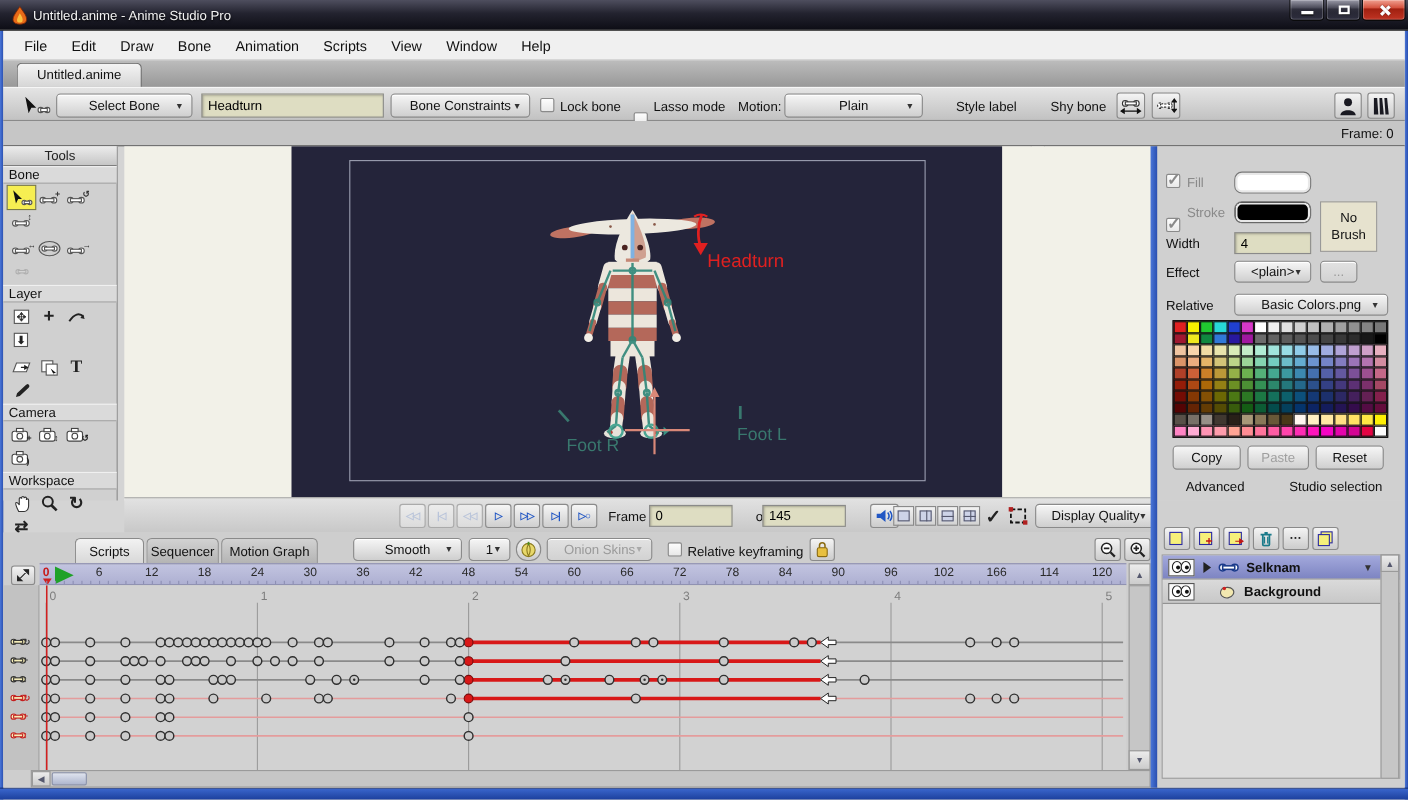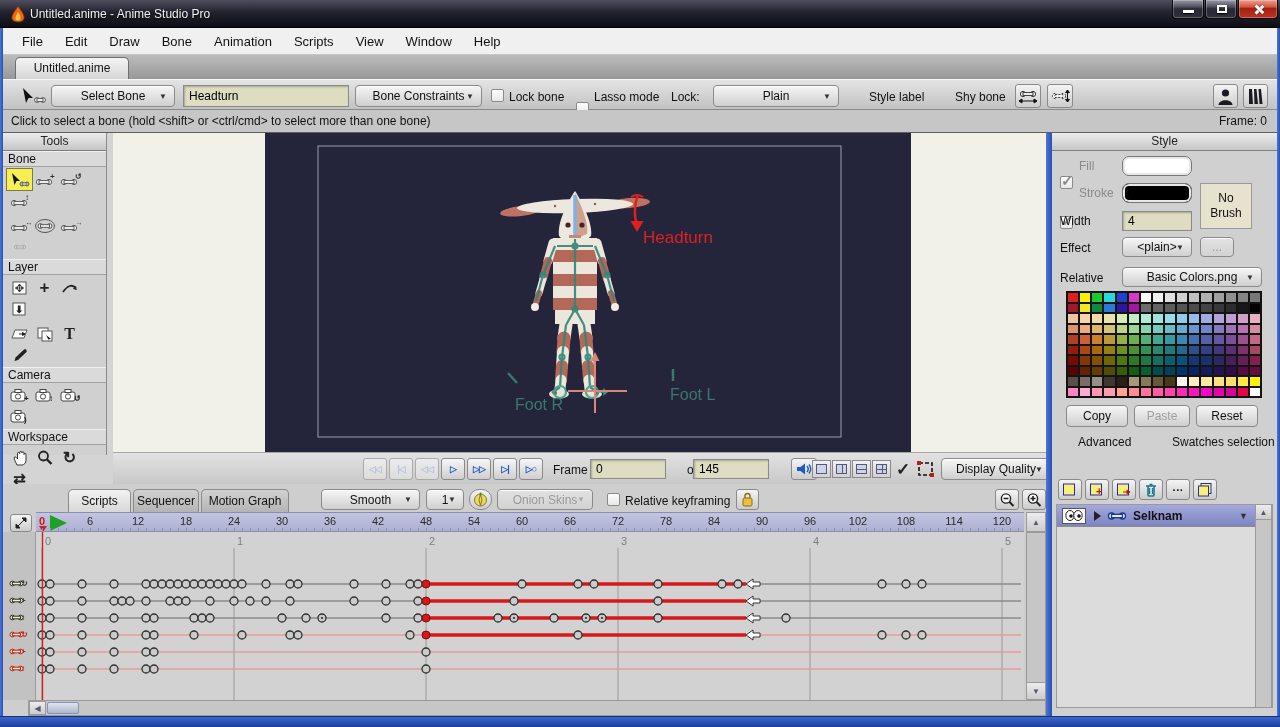--- a/index.html
+++ b/index.html
@@ -179,21 +179,21 @@
   </div>
   <input class="abs field" style="left: 180px; top: 5px; width: 166px; height: 22px;" value="Headturn">
   <div class="abs dd" style="left:352px;top:5px;width:127px;height:22px">
     <span>Bone Constraints</span>
       <span class="arrow">▼</span>
   </div>
   <div class="abs cb" style="left:488px;top:9px"></div>
   <div class="abs cb-label" style="left:506px;top:10px">Lock bone</div>
   <div class="abs cb" style="left:573px;top:9px"></div>
   <div class="abs cb-label" style="left:591px;top:10px">Lasso mode</div>
-  <div class="abs cb-label" style="left:668px;top:10px">Lock:</div>
+  <div class="abs cb-label" style="left:668px;top:10px">Motion:</div>
   <div class="abs dd" style="left:710px;top:5px;width:126px;height:22px">
     <span>Plain</span>
       <span class="arrow">▼</span>
   </div>
   <div class="abs cb checked" style="left:848px;top:9px"></div>
   <div class="abs cb-label" style="left:866px;top:10px">Style label</div>
   <div class="abs cb" style="left:934px;top:9px"></div>
   <div class="abs cb-label" style="left:952px;top:10px">Shy bone</div>
   <div class="abs toolbtn" style="left:1012px;top:4px;width:26px;height:24px">
     <svg width="20" height="16">
@@ -222,21 +222,20 @@
       </svg>
   </div>
   <div class="abs toolbtn" style="left:1240px;top:4px;width:25px;height:24px">
     <svg width="17" height="17">
         <path d="M2,1 L5,1 L6,16 L2,16 Z M7,1 L9.5,1 L11,16 L7.5,16 Z M11.5,1 L14,1 L15.5,16 L12.5,16 Z" fill="#1a1a22"></path>
       </svg>
   </div>
 </div>
 
 <div class="abs" id="statusbar">
-  <span id="status-hint">Click to select a bone (hold &lt;shift&gt; or &lt;ctrl/cmd&gt; to select more than one bone)</span>
   <span id="status-frame">Frame: 0</span>
 </div>
 
 <div class="abs" id="tools-panel">
   <div class="panel-title">Tools</div>
   <div id="tools-body">
       <div class="tool-sec-label">Bone</div>
       <div class="tool-grid">
         <div class="tool sel">
           <svg width="20" height="16">
@@ -768,21 +767,21 @@
       <span class="ruler-num" style="left: 390px;">48</span>
       <span class="ruler-num" style="left: 438px;">54</span>
       <span class="ruler-num" style="left: 486px;">60</span>
       <span class="ruler-num" style="left: 534px;">66</span>
       <span class="ruler-num" style="left: 582px;">72</span>
       <span class="ruler-num" style="left: 630px;">78</span>
       <span class="ruler-num" style="left: 678px;">84</span>
       <span class="ruler-num" style="left: 726px;">90</span>
       <span class="ruler-num" style="left: 774px;">96</span>
       <span class="ruler-num" style="left: 822px; text-align: center;">102</span>
-      <span class="ruler-num" style="left: 870px;">108</span>
+      <span class="ruler-num" style="left: 870px;">166</span>
       <span class="ruler-num" style="left: 918px;">114</span>
       <span class="ruler-num" style="left: 966px;">120</span>
     </div>
   <div class="abs sb-btn" style="left:1023px;top:28px;width:20px;height:20px">▲</div>
   <div class="abs" id="track-icons">
       <div class="trk-ico" style="top: 44px;">
         <svg width="13" height="15" style="transform:rotate(90deg)">
           <g stroke="#333" fill="#f6eeb8">
             <circle cx="6.5" cy="3.4" r="2.4"></circle>
             <circle cx="6.5" cy="11.6" r="2.4"></circle>
@@ -985,21 +984,20 @@
   <div class="abs sb" style="left:1023px;top:48px;width:20px;height:168px">
     <div class="abs sb-btn" style="left:-1px;top:149px;width:20px;height:18px">▼</div>
   </div>
   <div class="abs sb" style="left:25px;top:216px;width:1018px;height:16px">
     <div class="abs sb-btn" style="left:0;top:0;width:17px;height:14px">◀</div>
     <div class="abs sb-thumb" style="left:18px;top:1px;width:32px;height:12px"></div>
   </div>
 </div>
 
 <div class="abs" id="style-panel">
-  <div class="panel-title">Style</div>
   <div class="abs cb checked dim" style="left:8px;top:25px"></div>
   <div class="sp-label dim" style="left:27px;top:26px">Fill</div>
   <div class="swatch-btn" style="top:23px;background:#ffffff"></div>
   <div class="abs cb checked dim" style="left:8px;top:52px"></div>
   <div class="sp-label dim" style="left:27px;top:53px">Stroke</div>
   <div class="swatch-btn" style="top:50px;background:#000000"></div>
   <div class="abs" id="no-brush">No Brush</div>
   <div class="sp-label" style="left:8px;top:81px">Width</div>
   <input class="abs field" style="left: 70px; top: 78px; width: 70px; height: 20px;" value="4">
   <div class="sp-label" style="left:8px;top:108px">Effect</div>
@@ -1176,21 +1174,21 @@
       <div class="pal-cell" style="background: rgb(212, 4, 148);"></div>
       <div class="pal-cell" style="background: rgb(228, 4, 68);"></div>
       <div class="pal-cell" style="background: rgb(252, 252, 252);"></div>
     </div>
   <div class="sp-btn" style="left:14px;width:62px">Copy</div>
   <div class="sp-btn disabled" style="left:82px;width:56px">Paste</div>
   <div class="sp-btn" style="left:144px;width:62px">Reset</div>
   <div class="abs cb" style="left:8px;top:301px"></div>
   <div class="sp-label" style="left:26px;top:302px">Advanced</div>
   <div class="abs cb checked" style="left:102px;top:301px"></div>
-  <div class="sp-label" style="left:120px;top:302px">Swatches selection</div>
+  <div class="sp-label" style="left:120px;top:302px">Studio selection</div>
 </div>
 
 <div class="abs" id="layers-panel">
   <div id="layers-toolbar">
       <div class="abs toolbtn lay-btn" style="left: 6px;">
         <svg width="16" height="15">
           <rect x="1.5" y="2" width="11" height="11" fill="#f6f07a" stroke="#2a2aa0"></rect>
         </svg>
       </div>
       <div class="abs toolbtn lay-btn" style="left: 33px;">
@@ -1239,19 +1237,38 @@
             <g stroke="#1a3a8a" fill="#fff" stroke-width="1.4">
               <circle cx="4.5" cy="6" r="3"></circle>
               <circle cx="15.5" cy="6" r="3"></circle>
               <rect x="4.5" y="4.4" width="11" height="3.2"></rect>
             </g>
           </svg>
         </span>
         <span class="layer-name">Selknam</span>
         <span class="layer-dd">▼</span>
       </div>
+      <div class="layer-row normal">
+        <span class="eyes-box">
+          <svg width="18" height="11">
+            <g fill="#fff" stroke="#222">
+              <ellipse cx="5" cy="5.5" rx="4.2" ry="5"></ellipse>
+              <ellipse cx="13" cy="5.5" rx="4.2" ry="5"></ellipse>
+            </g>
+            <circle cx="6" cy="6" r="1.8" fill="#111"></circle>
+            <circle cx="14" cy="6" r="1.8" fill="#111"></circle>
+          </svg>
+        </span>
+        <span style="margin-left: 21px; display: flex;">
+          <svg width="18" height="14">
+            <path d="M4,11 C1,8 3,3 8,3 C13,2.5 16,6 14,9.5 C12,13 7,13.5 4,11 Z" fill="#f2e8b0" stroke="#555"></path>
+            <circle cx="6" cy="4" r="1.6" fill="#d02020"></circle>
+          </svg>
+        </span>
+        <span class="layer-name">Background</span>
+      </div>
     </div>
   <div class="abs sb" style="left:203px;top:49px;width:17px;height:204px">
     <div class="abs sb-btn" style="left:-1px;top:-1px;width:17px;height:16px">▲</div>
   </div>
 </div>
 
 <div class="abs" id="right-divider"></div>
 
 </body></html>

